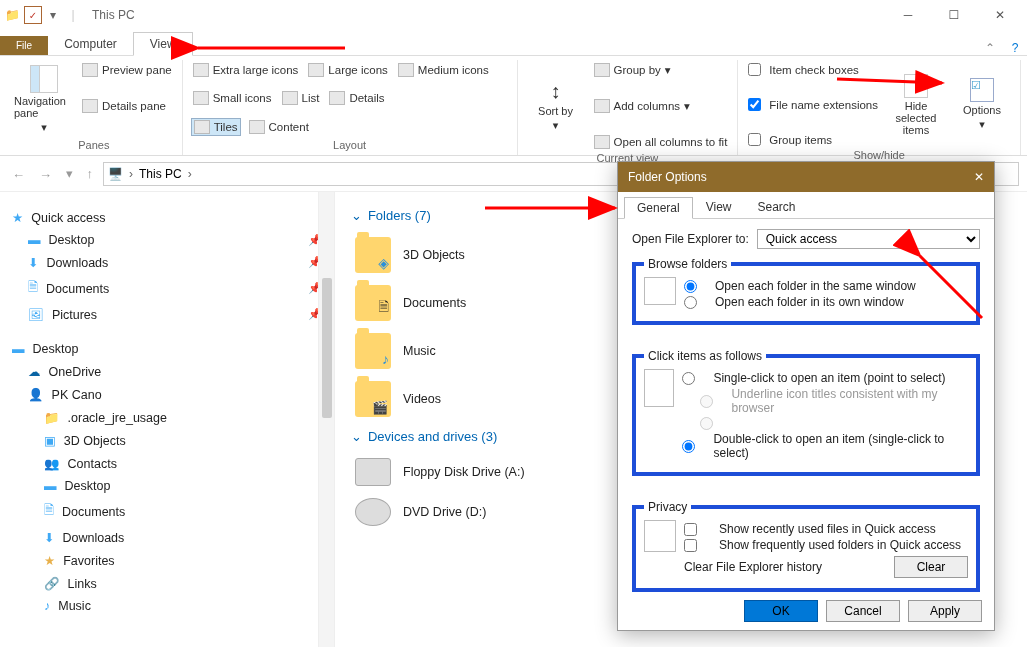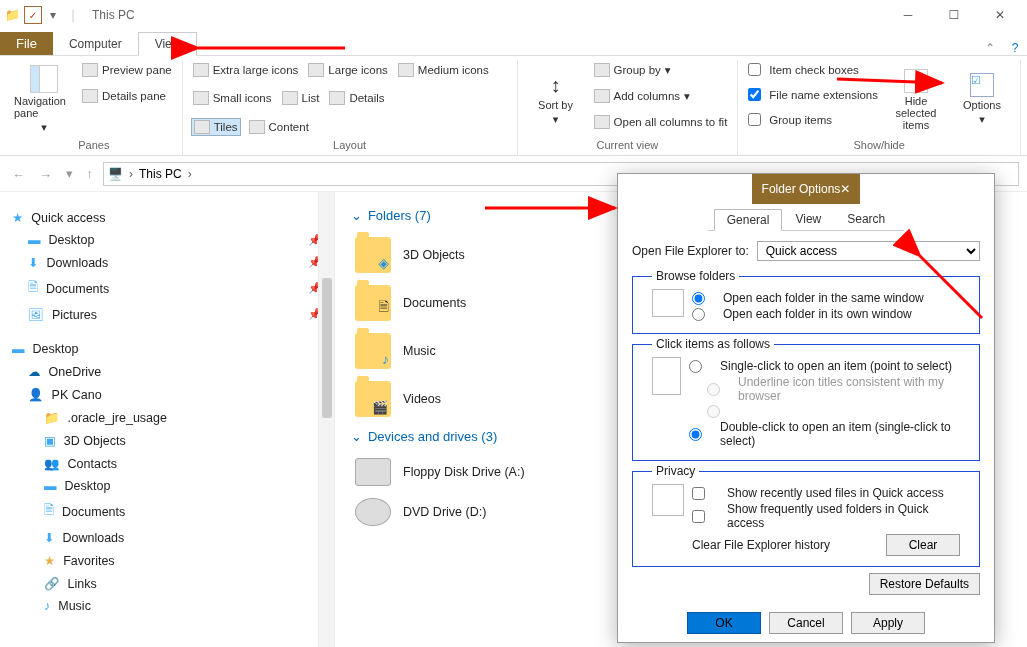--- a/index.html
+++ b/index.html
@@ -9,34 +9,34 @@
 .titlebar { height: 30px; background: #fff; display: flex; align-items: center; padding: 0 4px; font-size: 12px; color: #666; }
 .titlebar .qat { display: flex; gap: 2px; align-items: center; }
 .titlebar .qat span { width: 18px; height: 18px; display: inline-flex; align-items: center; justify-content: center; }
 .titlebar .qat .chk { border:1px solid #a63; color:#c0392b; font-size:10px; }
 .titlebar .title { margin-left: 10px; }
 .titlebar .winbtns { margin-left: auto; display: flex; }
 .titlebar .winbtns div { width: 46px; height: 24px; display:flex; align-items:center; justify-content:center; color:#555; }
 
 
 .tabs { height: 26px; display: flex; align-items: flex-end; border-bottom: 1px solid #ddd; }
-.tabs .file { background:#8f6b2b; color:#fff; padding:4px 16px; font-size:13px; }
+.tabs .file { background:#8f6b2b; color:#fff; padding:4px 16px; font-size:10px; }
 .tabs .tab { padding:4px 16px; font-size:12px; color:#444; }
 .tabs .tab.active { border:1px solid #ccc; border-bottom:1px solid #fff; background:#fff; position:relative; top:1px; }
 .tabs .spacer { flex:1; }
 .tabs .help { width:24px; color:#0078d7; text-align:center; }
 
 
 .ribbon { height: 100px; display:flex; border-bottom:1px solid #ddd; background:#fff; padding:4px 6px 0; }
 .group { display:flex; flex-direction:column; justify-content:space-between; border-right:1px solid #e6e6e6; padding:2px 8px; }
 .group .label { text-align:center; font-size:11px; color:#666; padding:2px 0; }
 .group .body { display:flex; gap:6px; flex:1; }
 .smallbtn { display:flex; align-items:center; gap:4px; font-size:11.5px; color:#333; padding:1px 2px; white-space:nowrap; }
 .smallbtn.sel { border:1px solid #96b0c9; background:#cde6f7; }
-.rc { display:flex; flex-direction:column; gap:10px; }
+.rc { display:flex; flex-direction:column; gap:20px; }
 .big { display:flex; flex-direction:column; align-items:center; justify-content:center; width:60px; font-size:11px; color:#333; gap:2px; }
 input[type=checkbox]{margin-right:4px;}
 .ic { width:16px; height:14px; background:#e8e8e8; border:1px solid #bbb; display:inline-block; }
 
 
 .navrow { height:36px; padding:4px 8px; display:flex; align-items:center; gap:6px; border-bottom:1px solid #eee; }
 .navrow .arr { color:#999; font-size:13px; padding:0 4px; }
 .crumb { flex:1; border:1px solid #ccc; height:24px; display:flex; align-items:center; padding:0 4px; gap:6px; font-size:12px; }
 
 
@@ -46,30 +46,30 @@
 .tree .row .pin { margin-left:auto; color:#999; font-size:11px; }
 .tree .ind1{padding-left:18px}.tree .ind2{padding-left:34px}
 .folders { flex:1; padding:10px 16px; overflow:hidden; }
 .sechdr { color:#0066b3; font-size:13px; margin:6px 0 8px; display:flex; align-items:center; gap:6px; }
 .tile { display:flex; align-items:center; gap:12px; padding:6px 4px; font-size:12.5px; color:#222; }
 .fico { width:36px; height:36px; background:#ffd66e; border-radius:3px; position:relative; }
 .fico::before{content:"";position:absolute;top:-5px;left:2px;width:12px;height:6px;background:#ffd66e;border-radius:2px 2px 0 0;}
 .dico { width:36px;height:28px;background:#ddd;border:1px solid #aaa;border-radius:3px; }
 
 
-.dialog { position:absolute; left:617px; top:173px; width:378px; height:470px; background:#fff; border:1px solid #999; box-shadow:0 4px 20px rgba(0,0,0,.3); display:flex; flex-direction:column;align-items:center; }
+.dialog { position:absolute; left:617px; top:161px; width:378px; height:470px; background:#fff; border:1px solid #999; box-shadow:0 4px 20px rgba(0,0,0,.3); display:flex; flex-direction:column; }
 .dlgtitle { height:30px; background:#8f6b2b; color:#fff; display:flex; align-items:center; padding:0 10px; font-size:12px; }
 .dlgtitle .x { margin-left:auto; }
 .dlgtabs { display:flex; border-bottom:1px solid #ccc; padding:4px 6px 0; gap:0; font-size:12px; }
 .dlgtabs .t { padding:3px 12px; border:1px solid transparent; color:#333; }
 .dlgtabs .t.act { border:1px solid #bbb; border-bottom:1px solid #fff; background:#fff; position:relative; top:1px; }
 .dlgbody { flex:1; padding:10px 14px; font-size:12px; color:#222; overflow:hidden; }
 .fldlbl{display:flex;align-items:center;gap:8px;margin-bottom:8px;}
 select{border:1px solid #aaa;background:#fff;font-size:12px;padding:1px 4px;}
-fieldset{border:1px solid #1d4ed8;padding:6px 19px 10px;margin-bottom:3px;}
+fieldset{border:4px solid #1d4ed8;padding:6px 8px 10px;margin-bottom:24px;}
 legend{font-size:12px;padding:0 4px;}
 .radio,.chkrow{display:flex;align-items:center;gap:18px;margin:2px 0;font-size:12px;}
 .disabled{color:#999;}
 .dlgbtns{padding:8px 12px;display:flex;gap:8px;justify-content:flex-end;}
 button.win{min-width:74px;padding:3px 10px;border:1px solid #999;background:#eee;font-size:12px;}
 button.win.def{background:#0078d7;color:#000000;border-color:#0057a3;}
 
 
 .arrow{position:absolute;z-index:200;}
 .arrow svg{overflow:visible;}

